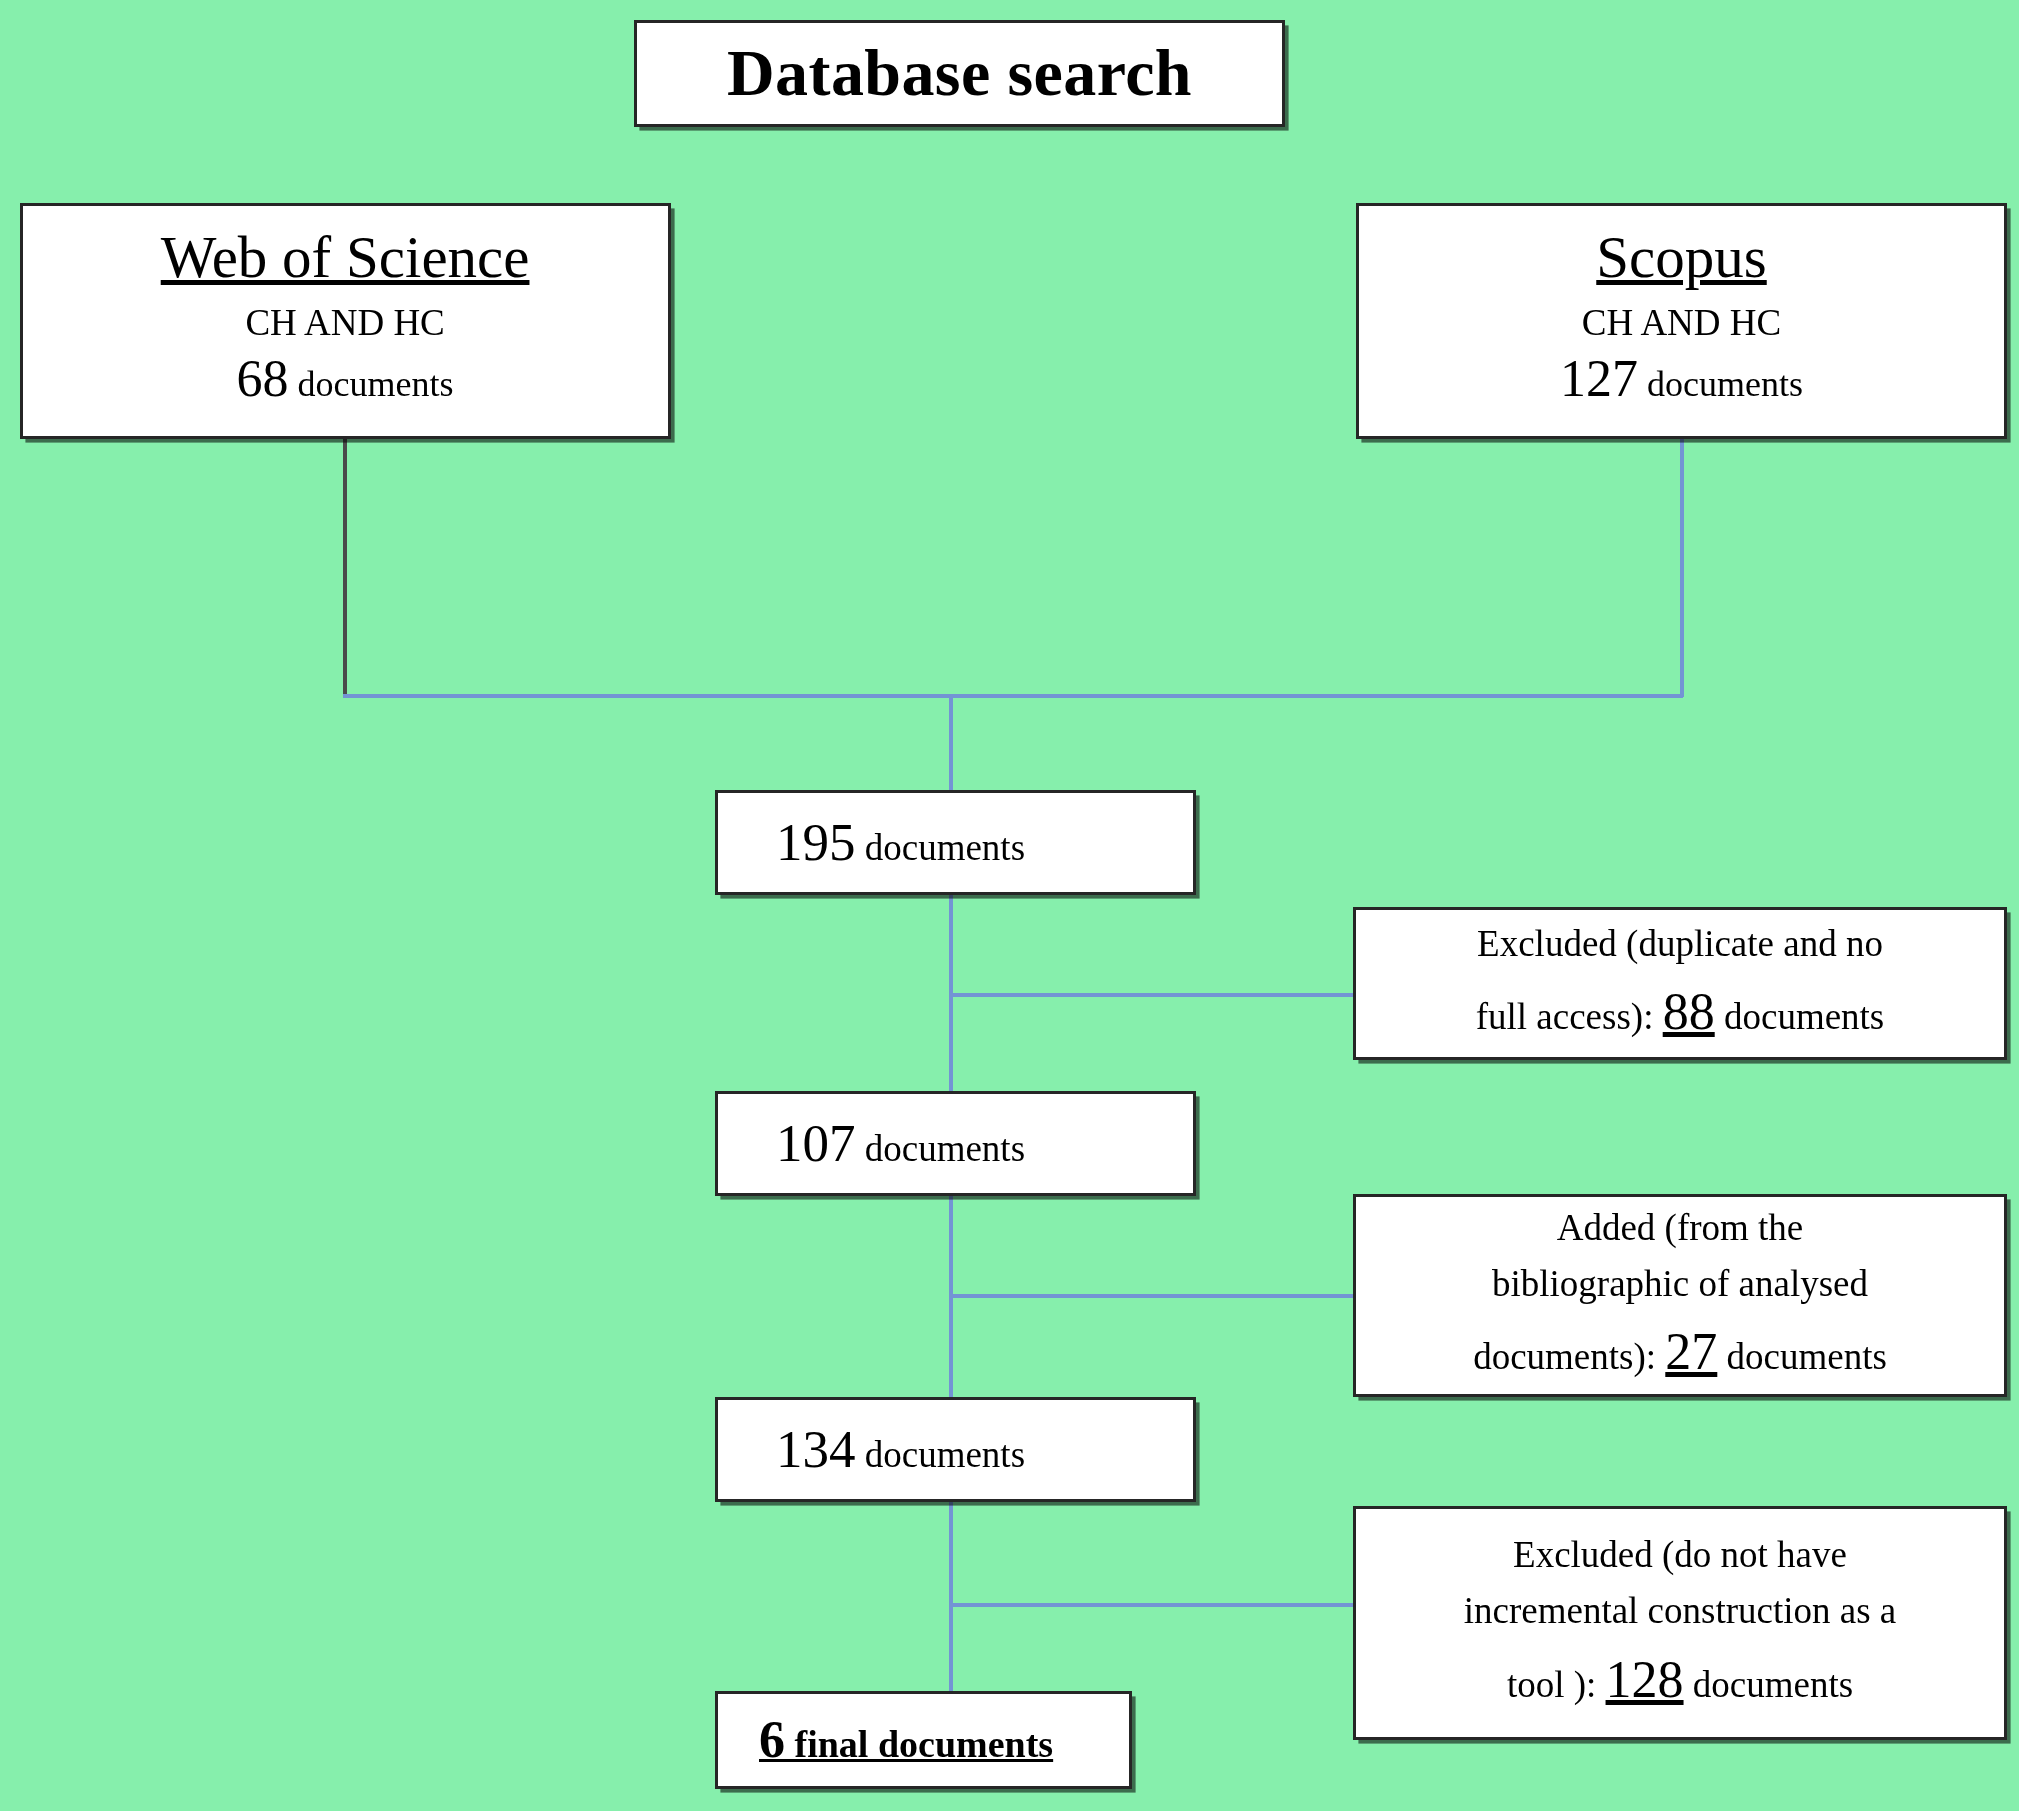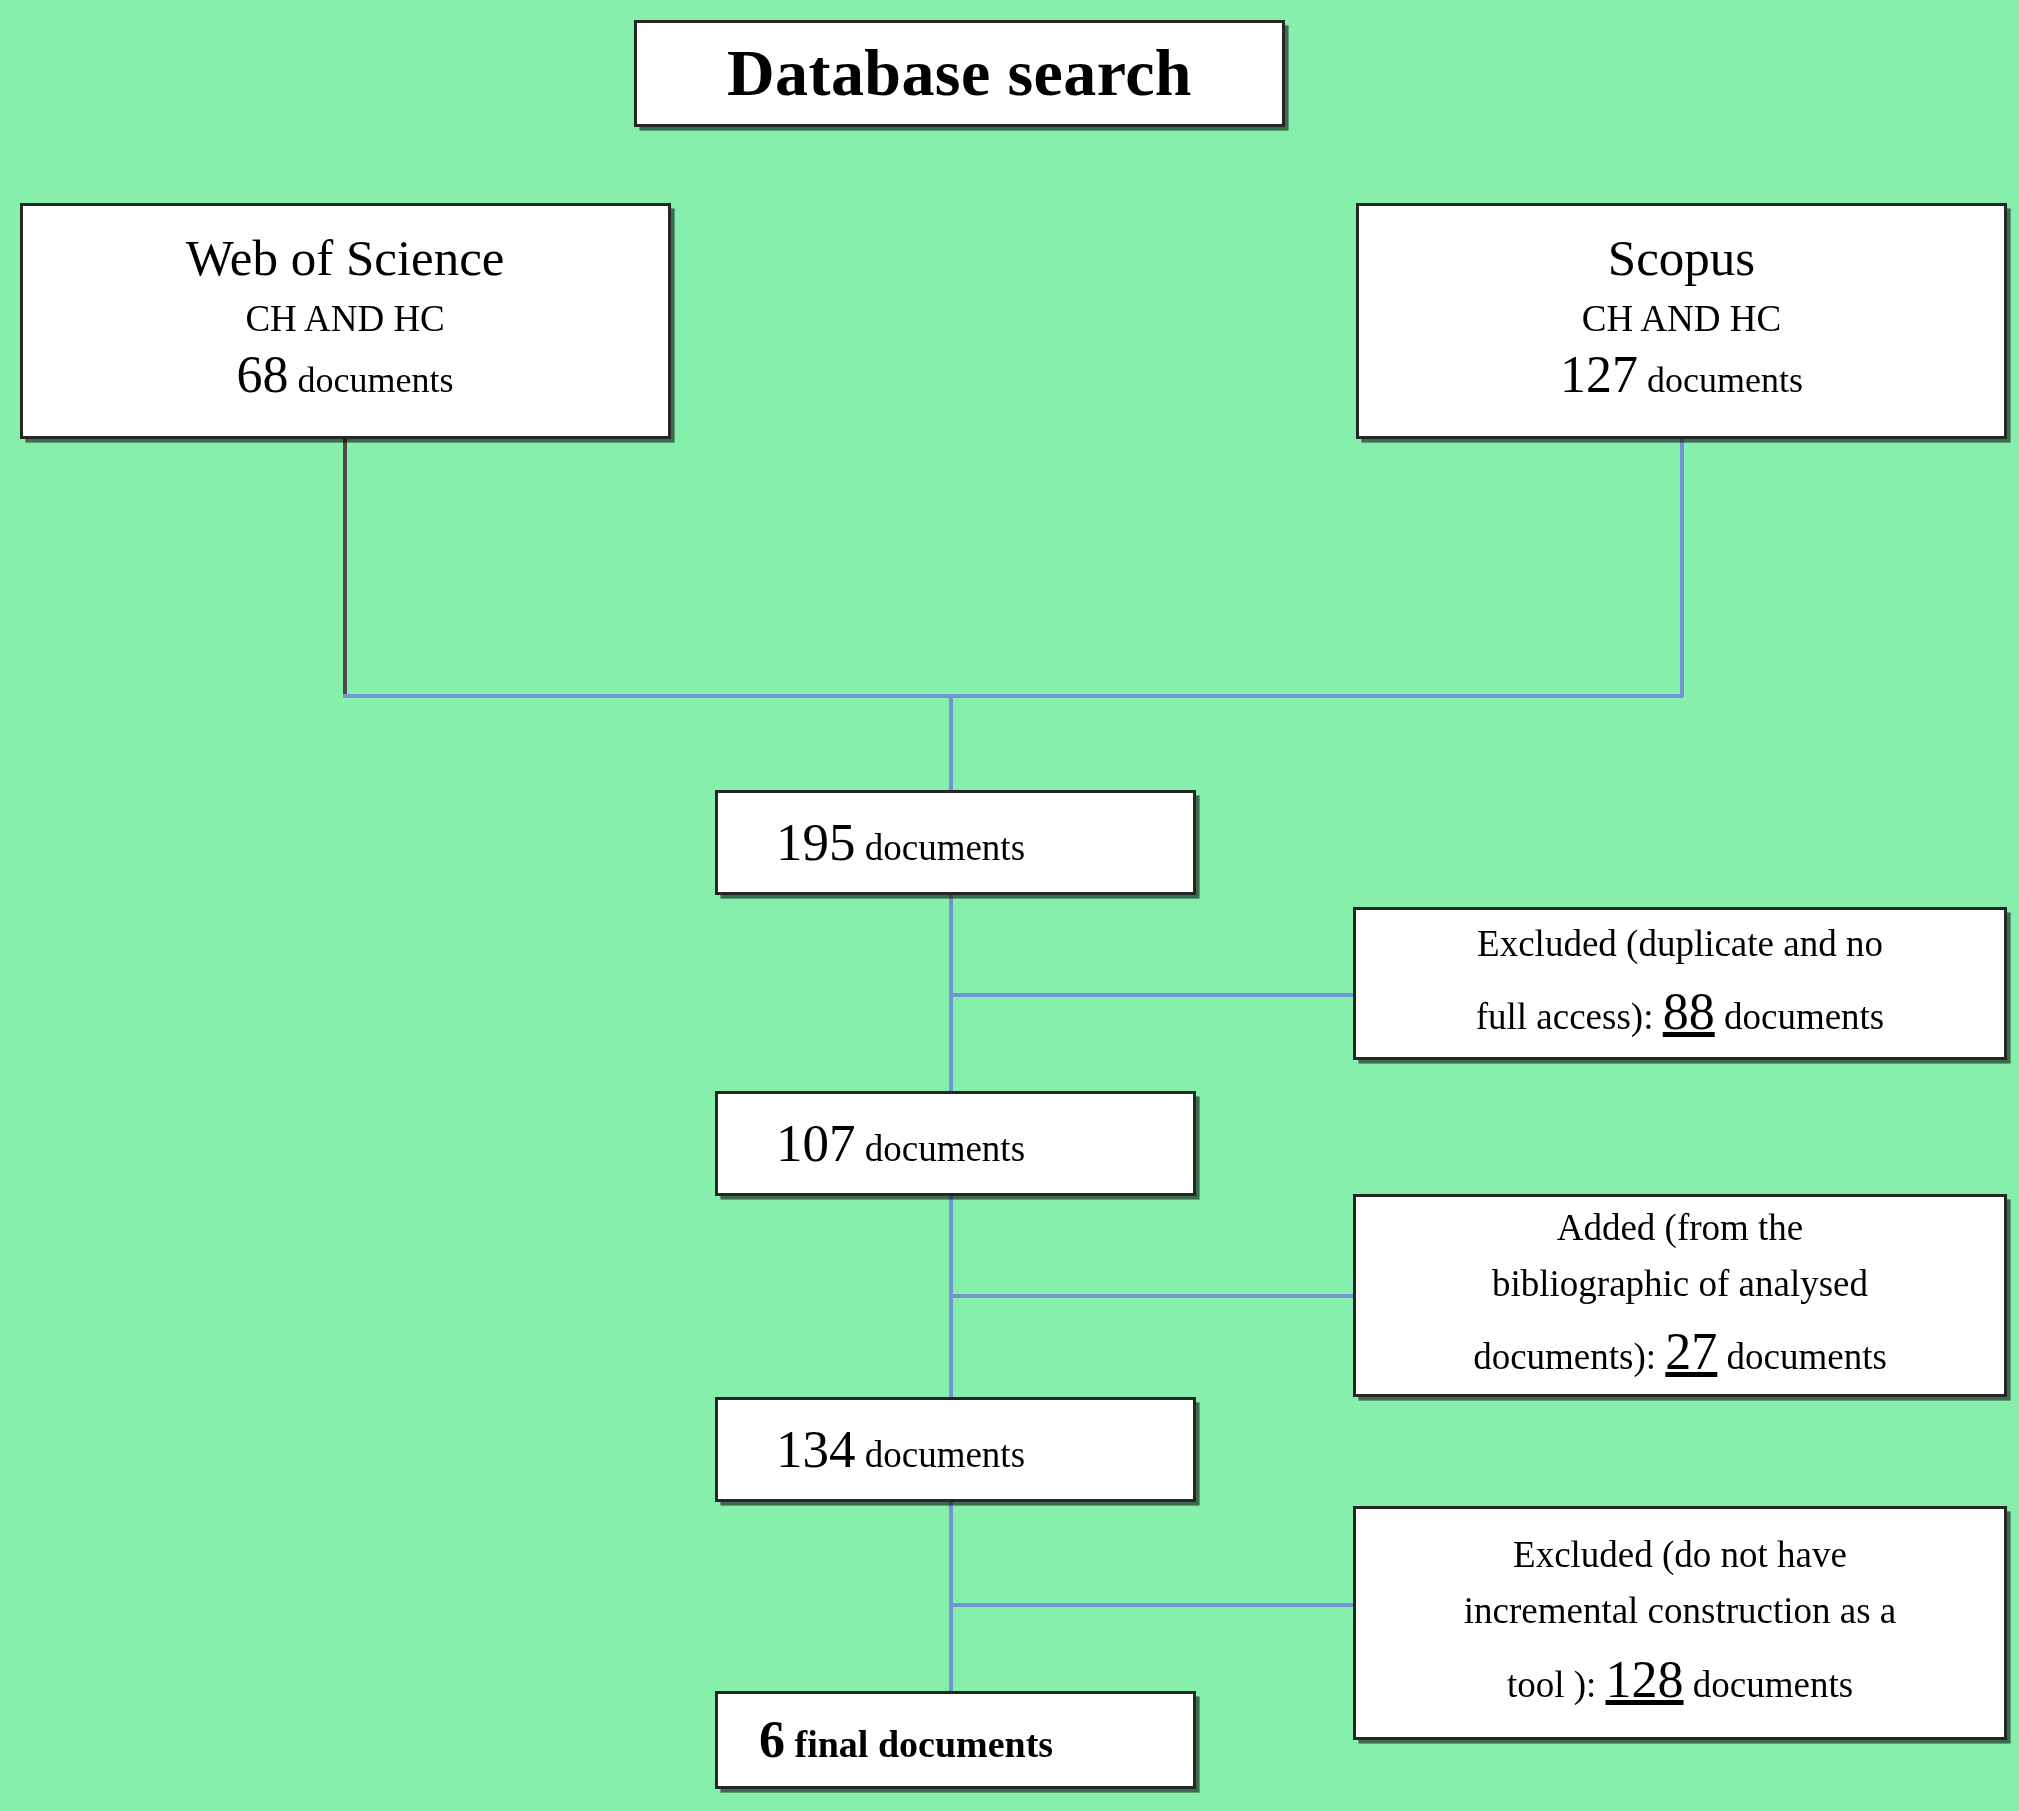--- a/index.html
+++ b/index.html
@@ -48,23 +48,24 @@
   
   .source-box {
     top: 203px;
     height: 236px;
     padding: 5.3px 9px 12.5px 9px;
   }
   #source-wos { left: 19.6px;   width: 651px; }
   #source-scopus { left: 1356px; width: 651px; }
 
   .source-box .name {
-    font-size: 51px;
+    font-size: 59px;
     line-height: 1.05;
     margin-bottom: 13px;
+    text-decoration: underline;
   }
   .source-box .query {
     font-size: 37px;
     line-height: 1.15;
     margin-bottom: 5.3px;
   }
   .source-box .count {
     font-size: 36px;
     line-height: 1.1;
     white-space: nowrap;
@@ -90,25 +91,26 @@
   .stage-box .line .num {
     font-size: 53px;
   }
   #stage-195 { top: 790px; }
   #stage-107 { top: 1091px; }
   #stage-134 { top: 1397px; }
 
   #stage-final {
     left: 715px;
     top: 1691px;
-    width: 481px;
+    width: 417px;
     height: 98px;
     justify-content: center;
     align-items: flex-start;
     padding-left: 41px;
+    text-decoration: underline;
   }
   #stage-final .line {
     font-size: 38px;
     font-weight: bold;
     white-space: nowrap;
   }
   #stage-final .line .num {
     font-size: 52px;
     font-weight: bold;
   }

